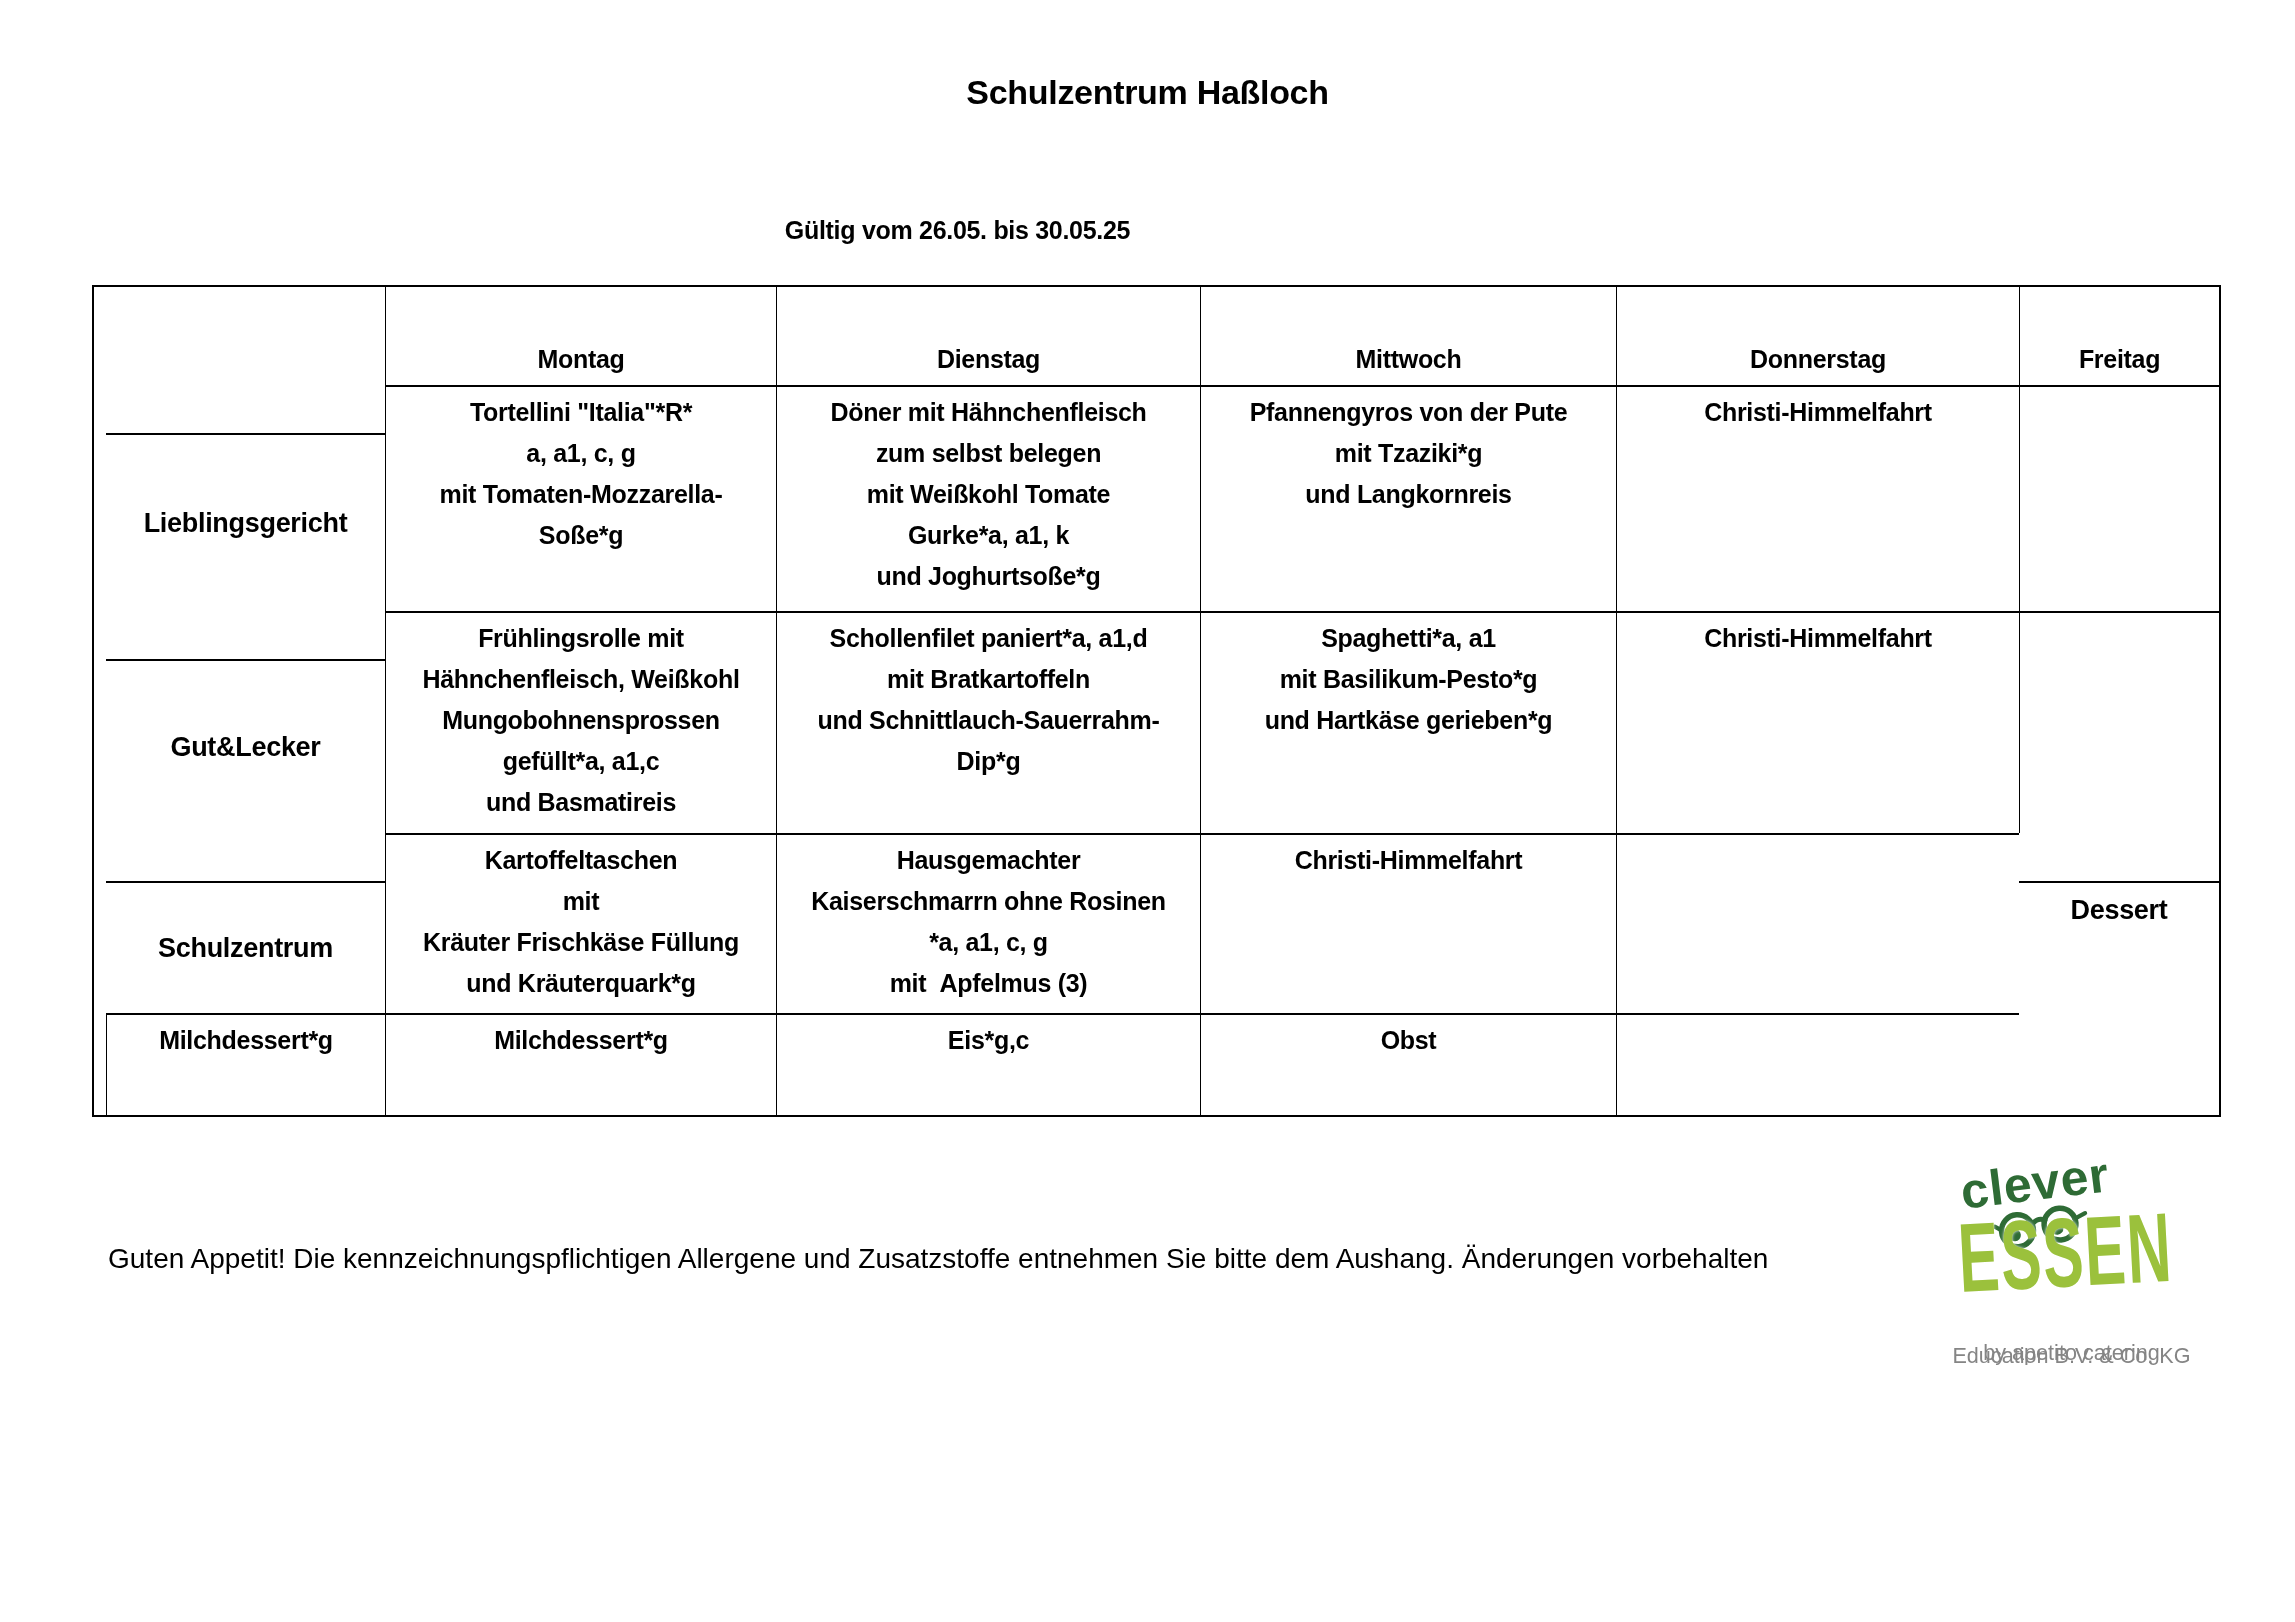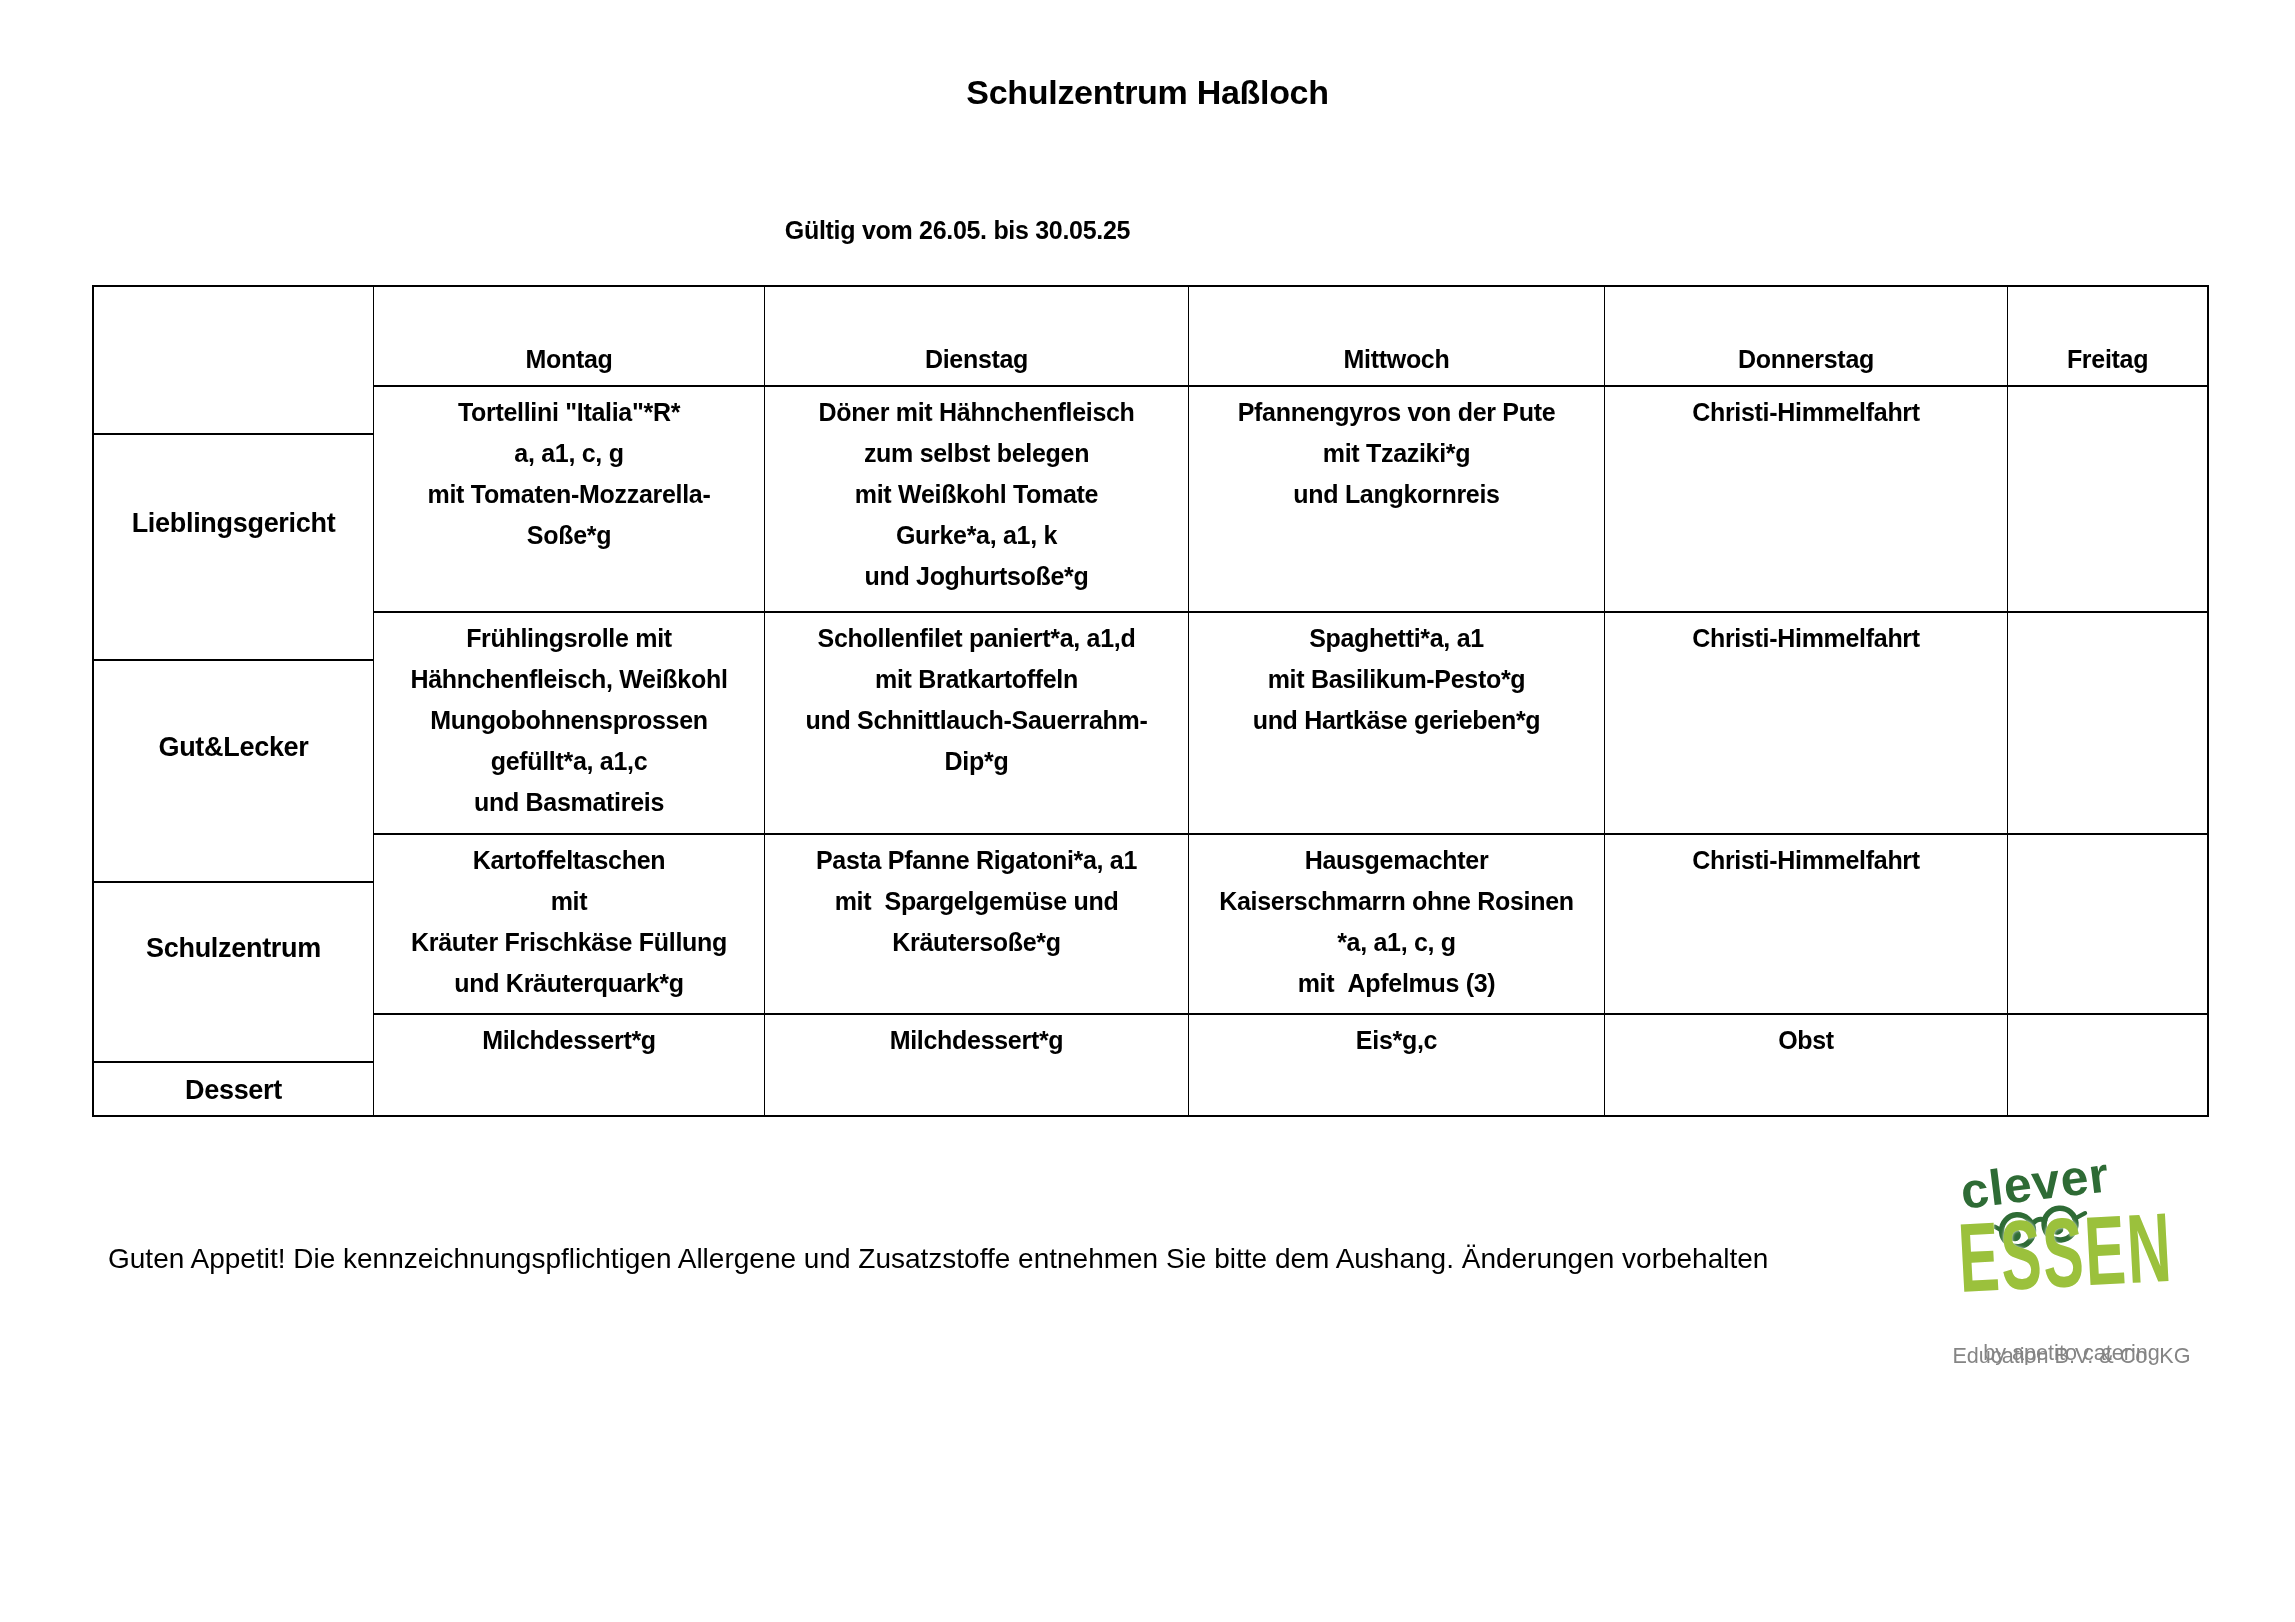--- a/index.html
+++ b/index.html
@@ -20,20 +20,21 @@
     text-align: center; font-size: 25px; font-weight: bold; letter-spacing: -0.3px;
   }
 
   .menu-table {
     position: absolute; left: 92px; top: 285px;
     display: grid;
     grid-template-columns: 279px 391px 424px 416px 403px 200px;
     grid-template-rows: 98px 226px 222px 180px 102px;
     border: 2px solid #000;
     background: #fff;
+    padding-left: 12px;
   }
   .tcell {
     border-left: 1.3px solid #000;
     border-top: 2px solid #000;
     font-weight: bold;
     text-align: center;
     font-size: 25px;
     line-height: 41px;
     padding-top: 5.2px;
     letter-spacing: -0.3px;
@@ -144,23 +145,20 @@
 mit Basilikum-Pesto*g
 und Hartkäse gerieben*g</div>
   <div class="tcell">Christi-Himmelfahrt</div>
   <div class="tcell"></div>
 
   <div class="tcell lbl c0">Schulzentrum</div>
   <div class="tcell">Kartoffeltaschen
 mit
 Kräuter Frischkäse Füllung
 und Kräuterquark*g</div>
-  <div class="tcell">Pasta Pfanne Rigatoni*a, a1
-mit &nbsp;Spargelgemüse und
-Kräutersoße*g</div>
   <div class="tcell">Hausgemachter
 Kaiserschmarrn ohne Rosinen
 *a, a1, c, g
 mit &nbsp;Apfelmus (3)</div>
   <div class="tcell">Christi-Himmelfahrt</div>
   <div class="tcell"></div>
 
   <div class="tcell lbl top c0">Dessert</div>
   <div class="tcell">Milchdessert*g</div>
   <div class="tcell">Milchdessert*g</div>

